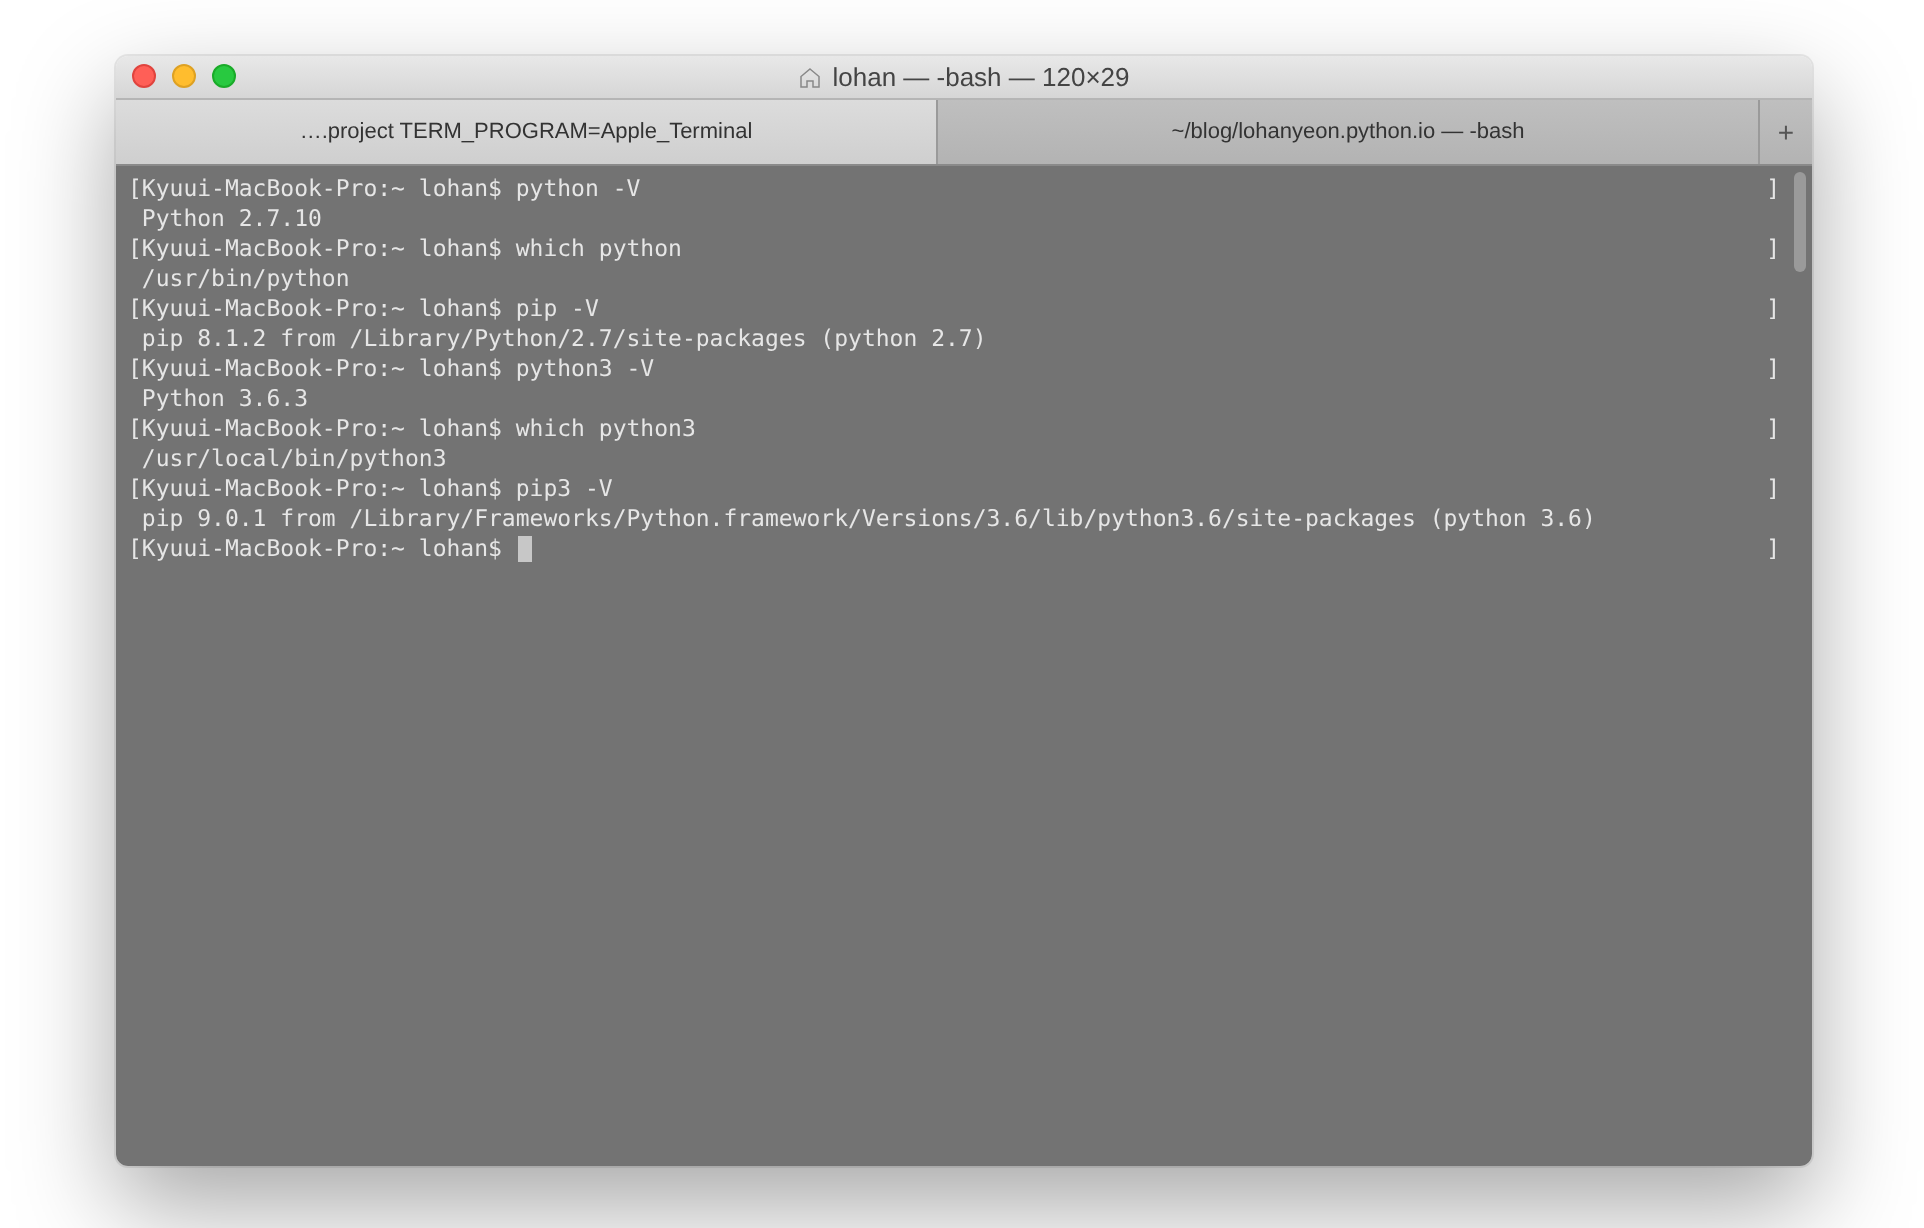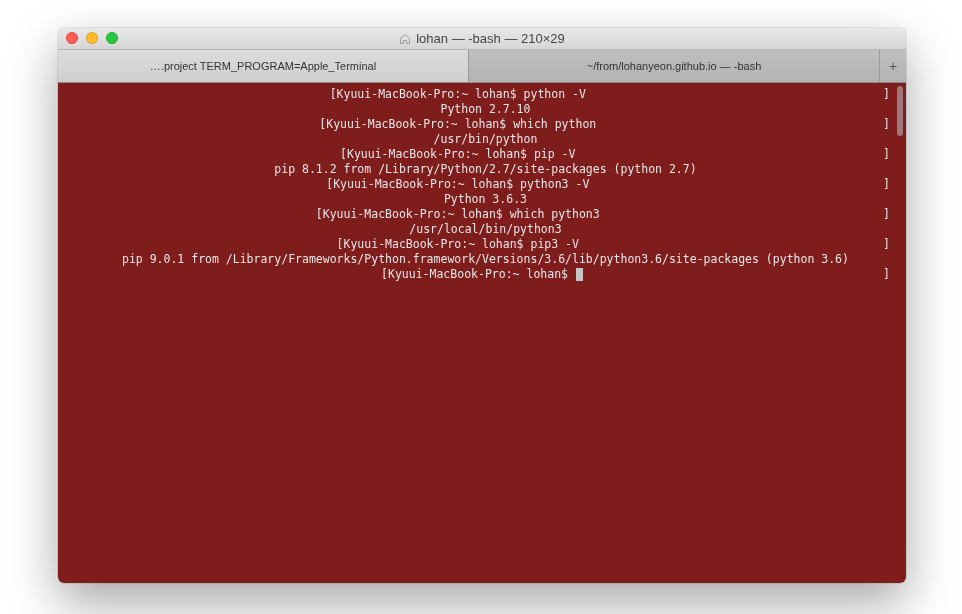--- a/index.html
+++ b/index.html
@@ -84,24 +84,23 @@
       display: flex;
       align-items: center;
       justify-content: center;
       background: linear-gradient(#bfbfbf, #b3b3b3);
       color: #555;
       font-size: 14px;
       cursor: default;
     }
     .terminal-body {
       flex: 1;
-      background: #7f1d1d;
+      background: #737373;
       position: relative;
       overflow: hidden;
-      text-align: center;
     }
     .terminal-content {
       padding: 4px 6px;
       font-family: "Menlo", "Monaco", monospace;
       font-size: 11.5px;
       line-height: 15px;
       color: #e6e6e6;
       white-space: pre;
     }
     .line { display: block; }
@@ -130,30 +129,30 @@
   <div class="titlebar">
     <div class="traffic">
       <div class="tl red"></div>
       <div class="tl yellow"></div>
       <div class="tl green"></div>
     </div>
     <div class="title-text">
       <svg class="home-icon" viewBox="0 0 16 16" fill="currentColor">
         <path d="M8 2 L14 7 L14 14 L10 14 L10 10 L6 10 L6 14 L2 14 L2 7 Z" stroke="#888" stroke-width="1" fill="none"></path>
       </svg>
-      <span>lohan — -bash — 210×29</span>
+      <span>lohan — -bash — 120×29</span>
     </div>
   </div>
 
   <div class="tabbar">
     <div class="tab active">
       <span>….project TERM_PROGRAM=Apple_Terminal</span>
     </div>
     <div class="tab">
-      <span>~/from/lohanyeon.github.io — -bash</span>
+      <span>~/blog/lohanyeon.python.io — -bash</span>
     </div>
     <div class="tab-add">
       <span>+</span>
     </div>
   </div>
 
   <div class="terminal-body">
     <div class="terminal-content" id="term-content"><span class="line">[Kyuui-MacBook-Pro:~ lohan$ python -V       </span><span class="line"> Python 2.7.10</span><span class="line">[Kyuui-MacBook-Pro:~ lohan$ which python       </span><span class="line"> /usr/bin/python</span><span class="line">[Kyuui-MacBook-Pro:~ lohan$ pip -V       </span><span class="line"> pip 8.1.2 from /Library/Python/2.7/site-packages (python 2.7)</span><span class="line">[Kyuui-MacBook-Pro:~ lohan$ python3 -V       </span><span class="line"> Python 3.6.3</span><span class="line">[Kyuui-MacBook-Pro:~ lohan$ which python3       </span><span class="line"> /usr/local/bin/python3</span><span class="line">[Kyuui-MacBook-Pro:~ lohan$ pip3 -V       </span><span class="line"> pip 9.0.1 from /Library/Frameworks/Python.framework/Versions/3.6/lib/python3.6/site-packages (python 3.6)</span><span class="line">[Kyuui-MacBook-Pro:~ lohan$ <span class="cursor"></span></span></div>
     <div class="scrollbar-track"></div>
   <span style="position: absolute; right: 16px; top: 4px; font-family: Menlo, Monaco, monospace; font-size: 11.5px; color: rgb(230, 230, 230);">]</span>

